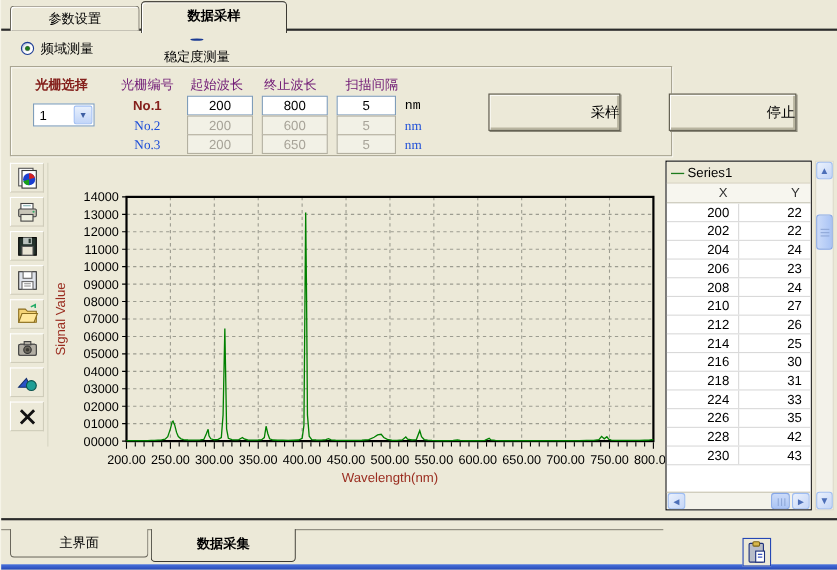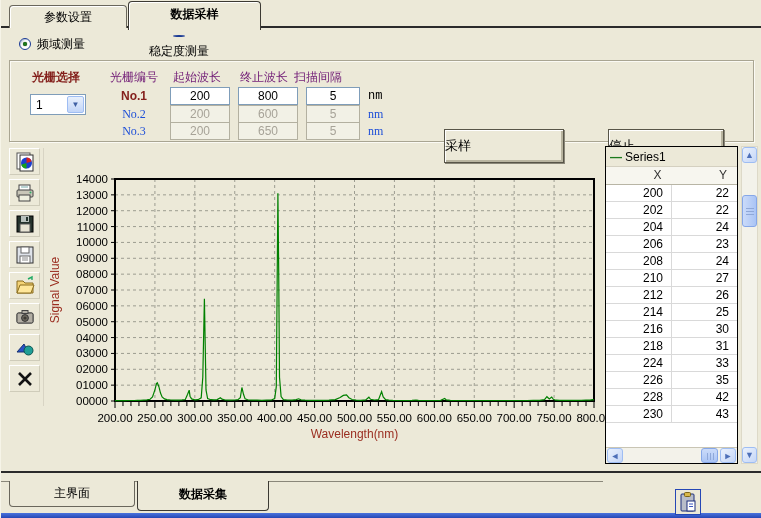--- a/index.html
+++ b/index.html
@@ -20,21 +20,21 @@
   .tab.active-top { left:127px; top:1px; width:133px; height:29px; line-height:25px;
     font-weight:bold; z-index:3; border-color:#3c3a33; }
   
   .radio-row { position:absolute; left:0; top:32px; height:24px; width:761px; }
   .radio-item { position:absolute; top:3px; height:18px; display:flex; align-items:center; gap:6px; }
   .radio-circle { width:12px; height:12px; border-radius:50%; background:#fff;
     border:1px solid #1a3a93; box-shadow:inset 1px 1px 1px #b9c6da; position:relative; }
   .radio-circle.checked::after { content:""; position:absolute; left:3px; top:3px;
     width:4px; height:4px; border-radius:50%; background:#1c7a1c; box-shadow:0 0 1px #000; }
   
-  .groupbox { position:absolute; left:8px; top:60px; width:745px; height:82px;
+  .groupbox { position:absolute; left:8px; top:60px; width:602px; height:82px;
     border:1px solid #a9a592; border-top-color:#87路857a; box-shadow:inset 1px 1px 0 #fbfaf4, 1px 1px 0 #fbfaf4;
     background:#ECE9D8; }
   .maroon { color:#84201c; }
   .gb-label { position:absolute; font-weight:bold; }
   .col-head { position:absolute; top:8px; color:#701a75; }
   .g-row-label { position:absolute; width:44px; text-align:center; }
   .g-input { position:absolute; width:60px; height:18px; background:#fff;
     border:1px solid #7F9DB9; text-align:center; font-size:12px;
     font-family:"Liberation Sans",sans-serif; color:#000; padding:0; }
   .g-input:disabled { background:#f2f1e6; color:#a7a398; border-color:#b3b0a0; }
@@ -42,22 +42,22 @@
   .disabled-text { color:#1d4ed8;font-family:Liberation Serif, serif; }
   .dropdown { position:absolute; left:20px; top:33px; width:56px; height:21px;
     background:#fff; border:1px solid #7F9DB9; display:flex; align-items:center; }
   .dropdown .val { flex:1; padding-left:5px; }
   .dd-btn { width:17px; height:17px; margin:1px; background:linear-gradient(#E8F0FC,#C2D5F8);
     border:1px solid #9EBDF3; border-radius:2px; color:#3E5FA3; font-size:8px;
     display:flex; align-items:center; justify-content:center; }
   
   .xp-btn { position:absolute; background:#ECE9D8; border:1px solid #585548;
     box-shadow:inset 1px 1px 0 #ffffff, inset -2px -2px 0 #b9b5a0, 1px 1px 0 #8a8778;
-    font-size:13px; text-align:left; cursor:default;
-    font-family:"Liberation Sans",sans-serif;margin-top:44px; }
+    font-size:13px; text-align:right; cursor:default;
+    font-family:"Liberation Sans",sans-serif; }
   
   .toolbar { position:absolute; left:5px; top:148px; width:38px; height:258px;
     border-right:1px solid #d8d4c4; }
   .tool-btn { position:absolute; left:3px; width:31px; height:27px; background:#ECE9D8;
     border:1px solid #cfccba; border-top-color:#fff; border-left-color:#fff;
     display:flex; align-items:center; justify-content:center; }
   
   .chart-wrap { position:absolute; left:44px; top:148px; width:562px; height:320px; }
   
   .series-panel { position:absolute; left:604px; top:146px; width:133px; height:318px;
@@ -126,21 +126,21 @@
 <div class="groupbox">
   <div class="gb-label maroon" style="left:22px; top:8px;">光栅选择</div>
   <div class="dropdown">
     <span class="val">1</span>
     <span class="dd-btn">▼</span>
   </div>
 
   <div class="col-head" style="left:100px;">光栅编号</div>
   <div class="col-head" style="left:163px;">起始波长</div>
   <div class="col-head" style="left:230px;">终止波长</div>
-  <div class="col-head" style="left:284px;">扫描间隔</div>
+  <div class="col-head" style="left:304px;">扫描间隔</div>
 
   <div class="g-row-label maroon" style="top:28px; left:102px; font-weight:bold;">No.1</div>
   <input class="g-input" style="left: 160px; top: 26px;" value="200">
   <input class="g-input" style="left: 228px; top: 26px;" value="800">
   <input class="g-input" style="left: 296px; top: 26px; width: 54px;" value="5">
   <span class="unit" style="left:358px; top:28px;">nm</span>
 
   <div class="g-row-label disabled-text" style="top:46px; left:102px;">No.2</div>
   <input class="g-input" disabled="" style="left: 160px; top: 44px;" value="200">
   <input class="g-input" disabled="" style="left: 228px; top: 44px;" value="600">

